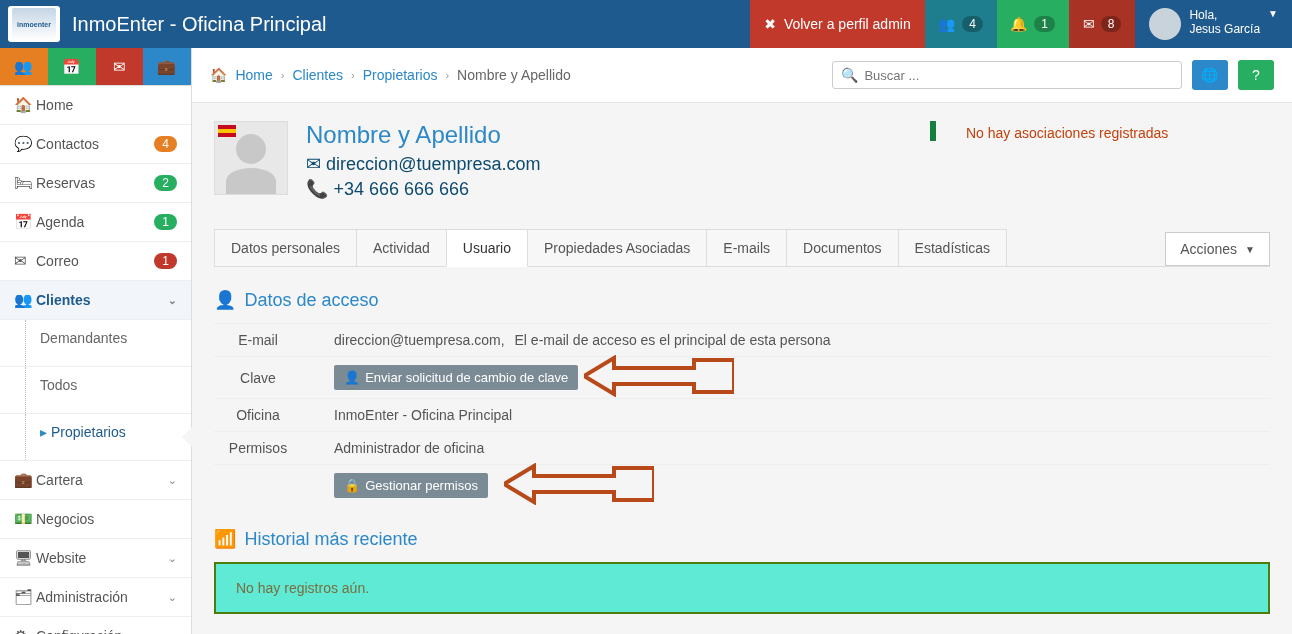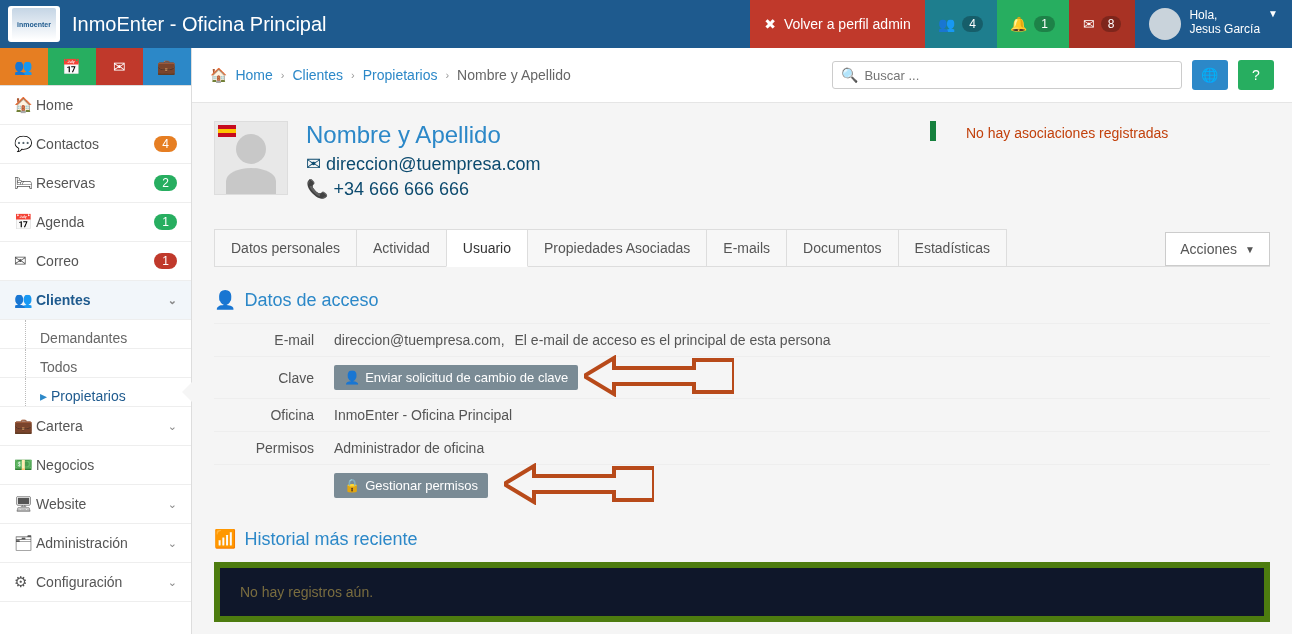--- a/index.html
+++ b/index.html
@@ -29,21 +29,21 @@
 .side-item{display:flex;align-items:center;padding:10px 14px;border-bottom:1px solid #eee;cursor:pointer;color:#555;position:relative}
 .side-item.active{background:#f2f6fa;color:#1e5a8e;font-weight:600}
 .side-icon{width:22px;font-size:15px;color:#555}
 .side-item.active .side-icon{color:#1e5a8e}
 .side-label{flex:1}
 .side-badge{border-radius:10px;padding:1px 8px;font-size:12px;color:#fff}
 .bg-orange{background:#e67e22}
 .bg-green{background:#27ae60}
 .bg-red{background:#c0392b}
 .side-chev{font-size:11px;color:#888}
-.sub-item{padding:10px 10px 2px 40px;border-bottom:1px solid #eee;cursor:pointer;color:#666;position:relative}
+.sub-item{padding:10px 10px 20px 40px;border-bottom:1px solid #eee;cursor:pointer;color:#666;position:relative}
 .sub-item.selected{color:#1e5a8e;background:#fff}
 .sub-item.selected::after{content:"";position:absolute;right:-1px;top:50%;transform:translateY(-50%);border:10px solid transparent;border-right-color:#f5f5f5}
 .sub-item::before{content:"";position:absolute;left:25px;top:0;bottom:0;width:1px;border-left:1px dotted #bbb}
 .main{flex:1;padding:0}
 .crumb-bar{display:flex;align-items:center;padding:12px 18px;background:#fff;border-bottom:1px solid #e5e5e5;gap:10px}
 .crumb-left{display:flex;align-items:center;gap:8px;color:#2c88c8;font-size:14px}
 .crumb-left .sep{color:#999;font-size:11px}
 .crumb-current{color:#666}
 .search-wrap{margin-left:auto;display:flex;align-items:center;gap:10px}
 .search-box{width:350px;border:1px solid #ccc;border-radius:3px;padding:5px 8px;display:flex;align-items:center;gap:6px;color:#2c88c8}
@@ -59,24 +59,24 @@
 .flag{position:absolute;top:3px;left:3px;width:18px;height:12px;background:linear-gradient(#c60b1e 33%,#ffc400 33% 66%,#c60b1e 66%);z-index:2}
 .prof-info h1{color:#2c88c8;font-weight:400;font-size:24px;margin-bottom:4px}
 .prof-line{color:#0c4a6e;margin-bottom:3px;font-size:18px}
 .assoc{margin-left:auto;padding-left:30px;border-left:6px solid #15803d;color:#c2410c;padding-top:4px;min-width:340px}
 .tabs-row{display:flex;align-items:flex-end;border-bottom:1px solid #ddd;margin-top:12px}
 .tab{padding:10px 16px;border:1px solid #ddd;border-bottom:none;background:#f7f7f7;color:#555;cursor:pointer;margin-right:-1px;font-size:14px}
 .tab.active{background:#fff;color:#333;border-bottom:1px solid #fff;margin-bottom:-1px}
 .actions-btn{margin-left:auto;padding:8px 14px;border:1px solid #ccc;background:#fff;cursor:pointer;color:#555;display:flex;align-items:center;gap:8px}
 .section-h{color:#2c88c8;font-size:18px;font-weight:400;margin:22px 0 12px;display:flex;align-items:center;gap:8px}
 .form-row{display:flex;padding:8px 0;border-top:1px solid #eee;align-items:center}
-.form-label{width:120px;text-align:right;padding-right:20px;color:#555}
+.form-label{width:120px;text-align:center;padding-right:32px;color:#555}
 .form-val{color:#555}
 .gray-btn{background:#7a8b95;color:#fff;padding:5px 10px;border:none;cursor:pointer;font-size:13px;display:inline-flex;align-items:center;gap:5px;border-radius:2px}
-.info-box{background:#0f172a;border:6px solid #4d7c0f;padding:16px 20px;color:#7a6d3f;margin-top:10px}
+.info-box{background:#5eead4;border:2px solid #4d7c0f;padding:16px 20px;color:#7a6d3f;margin-top:10px}
 .arrow{position:absolute;pointer-events:none}
 </style>
 </head>
 <body>
 
 <div class="topbar">
   <div class="logo">
     <div class="logo-img">inmoenter</div>
   </div>
   <div class="app-title">InmoEnter - Oficina Principal</div>

